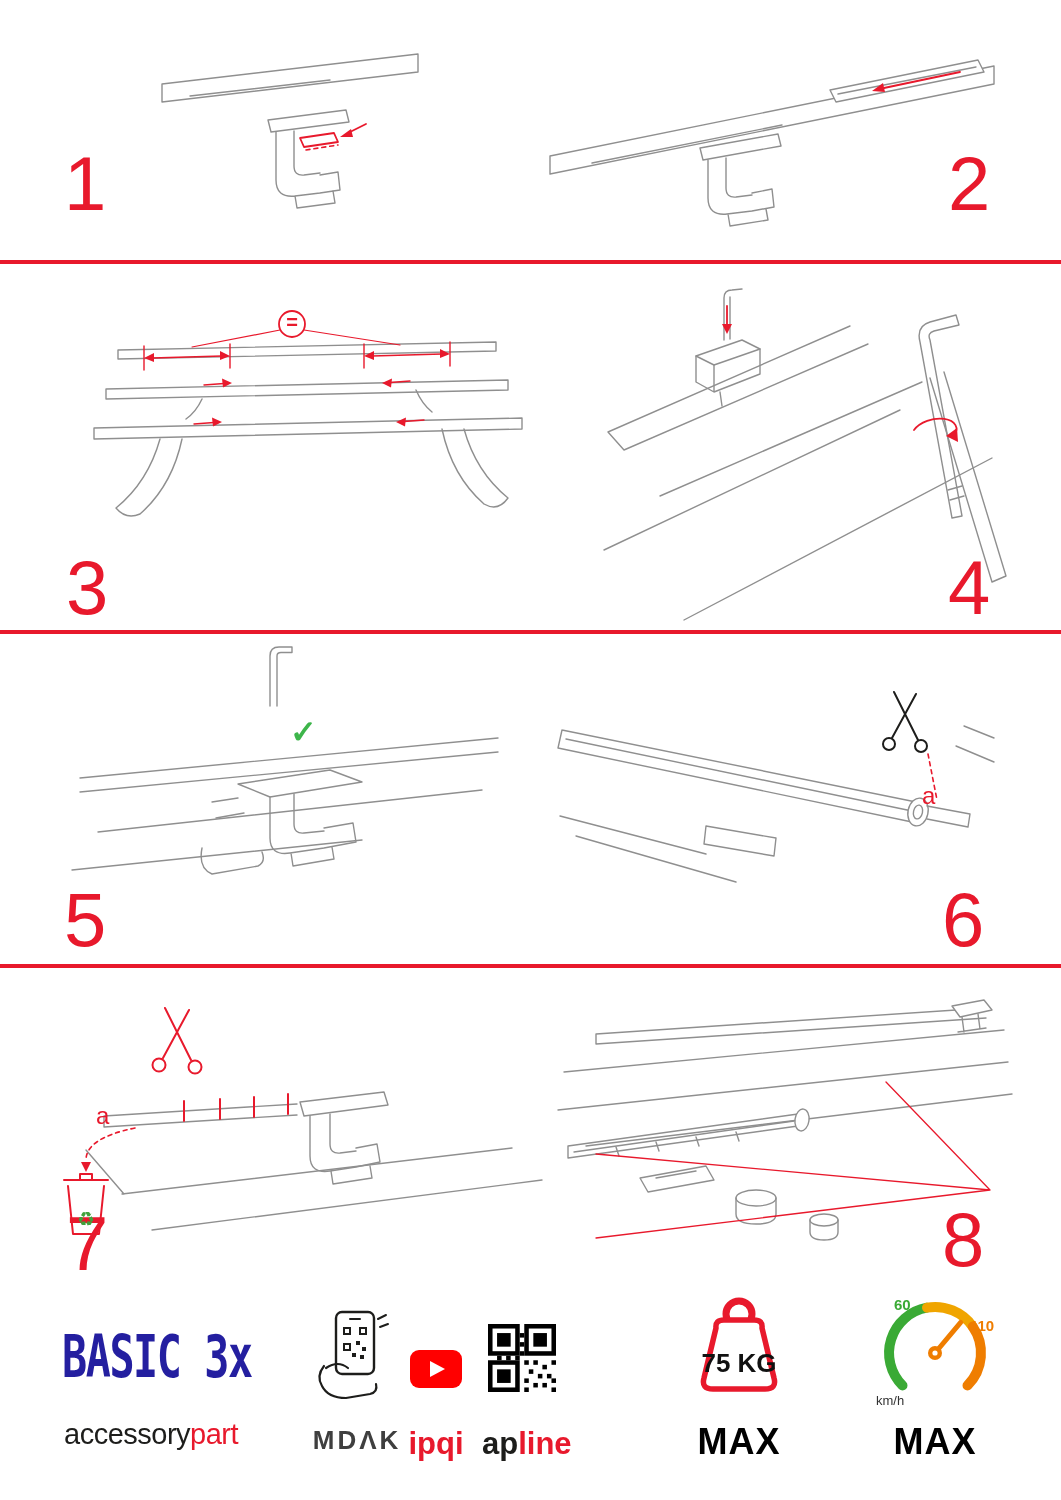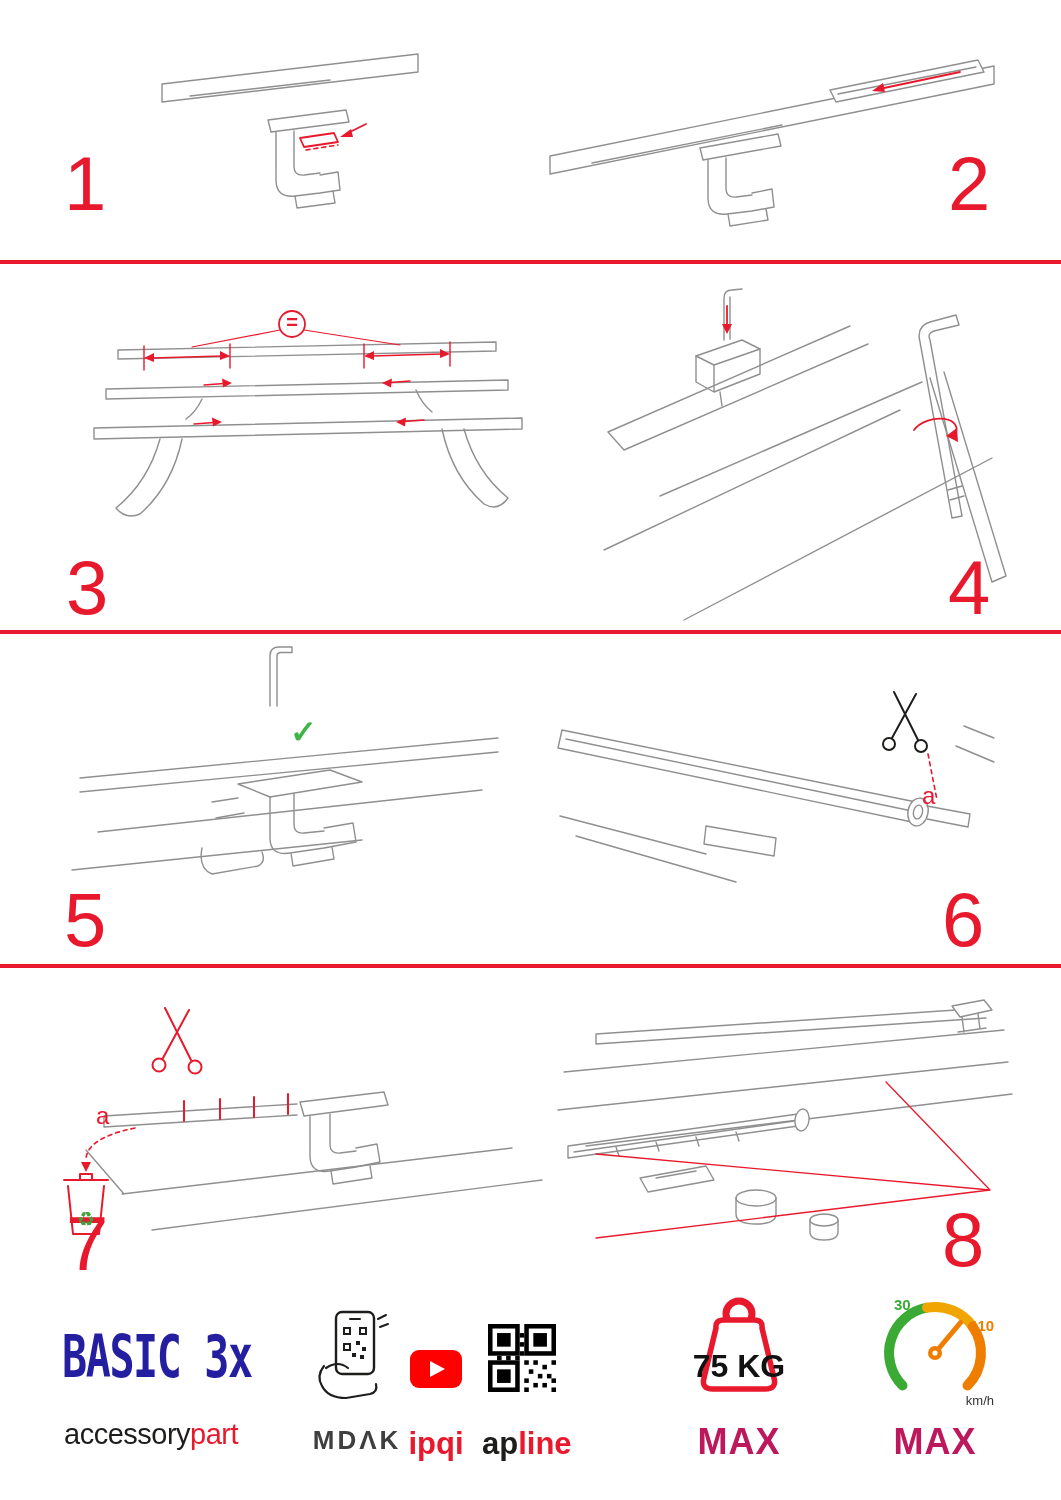--- a/index.html
+++ b/index.html
@@ -23,26 +23,26 @@
   svg .recycle{font-family:"DejaVu Sans",sans-serif;font-size:20px;fill:#3fa23c;text-anchor:middle}
   
   .logo{position:absolute;font-family:"DejaVu Sans Mono",monospace;font-weight:bold;font-size:58px;color:var(--brand-blue);transform:scaleX(.72);transform-origin:left top;letter-spacing:-2px;line-height:1;white-space:nowrap}
   .brandline{position:absolute;font-size:29px;font-weight:400;letter-spacing:-.5px;line-height:1;white-space:nowrap}
   .brandline .red{color:var(--accent)}
   .partner{position:absolute;text-align:center;line-height:1}
   .partner-mdak{font-size:26px;font-weight:600;letter-spacing:3px;color:#3f3f3f}
   .partner-ipqi{font-size:31px;font-weight:700;color:var(--accent)}
   .partner-apline{font-size:31px;font-weight:600}
   .partner-apline .red{color:var(--accent)}
-  .weight-value{position:absolute;text-align:center;font-size:32px;font-weight:700;color:#111;line-height:1}
-  .max-label{position:absolute;text-align:center;font-size:36px;font-weight:600;letter-spacing:1px;color:#be185d;line-height:1}
+  .weight-value{position:absolute;text-align:center;font-size:26px;font-weight:700;color:#111;line-height:1}
+  .max-label{position:absolute;text-align:center;font-size:36px;font-weight:600;letter-spacing:1px;color:#000000;line-height:1}
   .gauge-tick{position:absolute;font-size:15px;font-weight:700;line-height:1}
   .tick-low{color:var(--gauge-green)}
   .tick-high{color:var(--gauge-orange)}
-  .gauge-unit{position:absolute;text-align:right;font-size:13px;color:#333;line-height:1}
+  .gauge-unit{position:absolute;text-align:left;font-size:13px;color:#333;line-height:1}
   svg .gA{stroke:var(--gauge-green);fill:none;stroke-width:10;stroke-linecap:round}
   svg .gB{stroke:var(--gauge-amber);fill:none;stroke-width:10;stroke-linecap:round}
   svg .gC{stroke:var(--gauge-orange);fill:none;stroke-width:10;stroke-linecap:round}
   svg .gN{stroke:var(--gauge-orange);stroke-width:5;stroke-linecap:round}
   svg .gDot{fill:var(--gauge-orange)}
   svg .acc-stroke{stroke:var(--accent)}
   svg .yt-bg{fill:var(--youtube-red)}
 </style>
 </head>
 <body>
@@ -328,18 +328,18 @@
   <figure class="art" style="left:876px;top:1292px;width:118px;height:118px">
     <svg viewBox="0 0 118 118" width="118" height="118">
       <path class="gA" d="M26.5,93.5 A46,46 0 0 1 51,15.7"></path>
       <path class="gB" d="M51,15.7 A46,46 0 0 1 96.7,34.6"></path>
       <path class="gC" d="M96.7,34.6 A46,46 0 0 1 91.5,93.5"></path>
       <line class="gN" x1="59" y1="61" x2="84.7" y2="30.4"></line>
       <circle class="gDot" cx="59" cy="61" r="7"></circle>
       <circle cx="59" cy="61" r="2.6" fill="#fff"></circle>
     </svg>
   </figure>
-  <span class="gauge-tick tick-low" style="left:894px;top:1297px">30</span>
+  <span class="gauge-tick tick-low" style="left:894px;top:1297px">60</span>
   <span class="gauge-tick tick-high" style="left:970px;top:1318px">110</span>
   <div class="gauge-unit" style="left:876px;top:1394px;width:118px">km/h</div>
   <div class="max-label" style="left:876px;top:1424px;width:118px">MAX</div>
 
 </div>
 
 </body></html>

